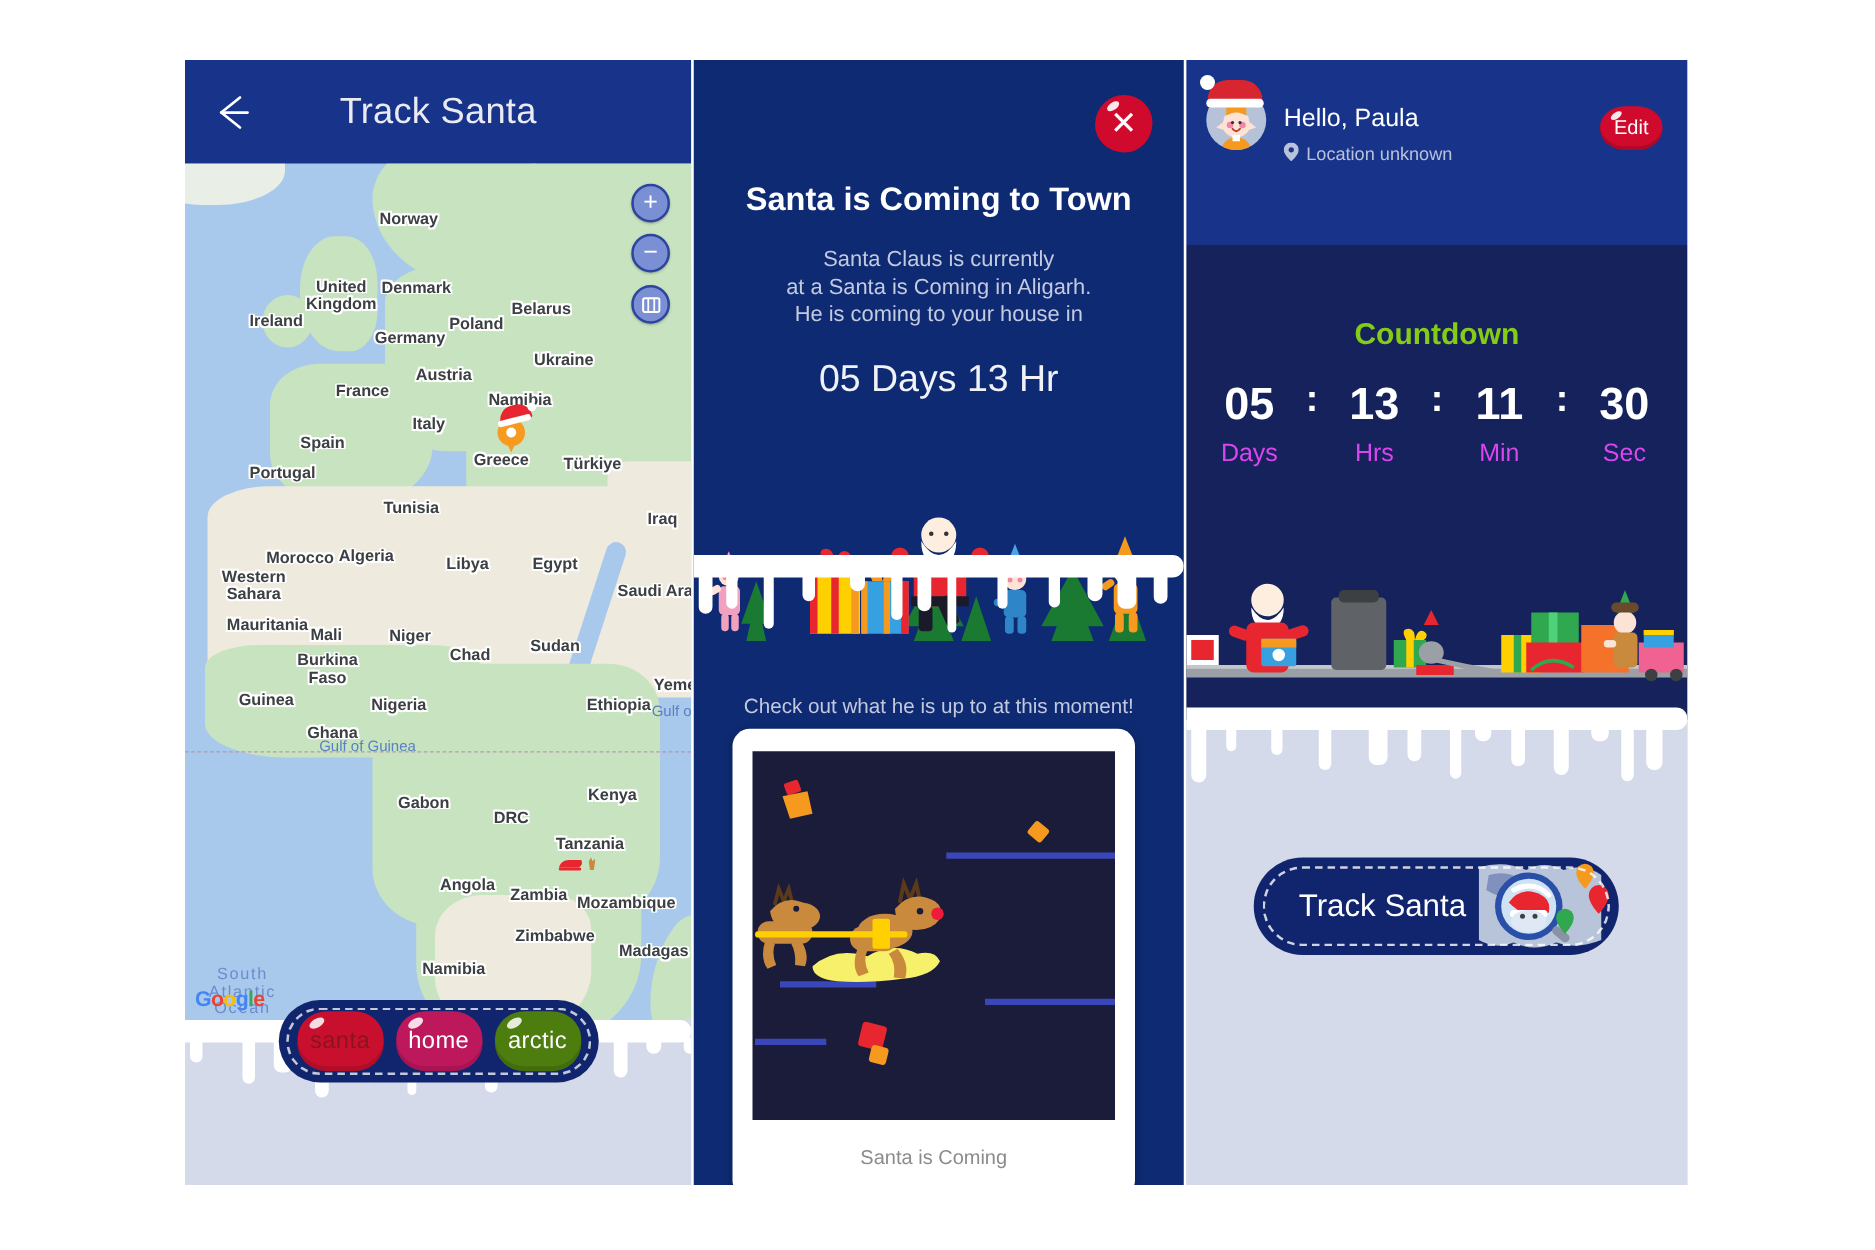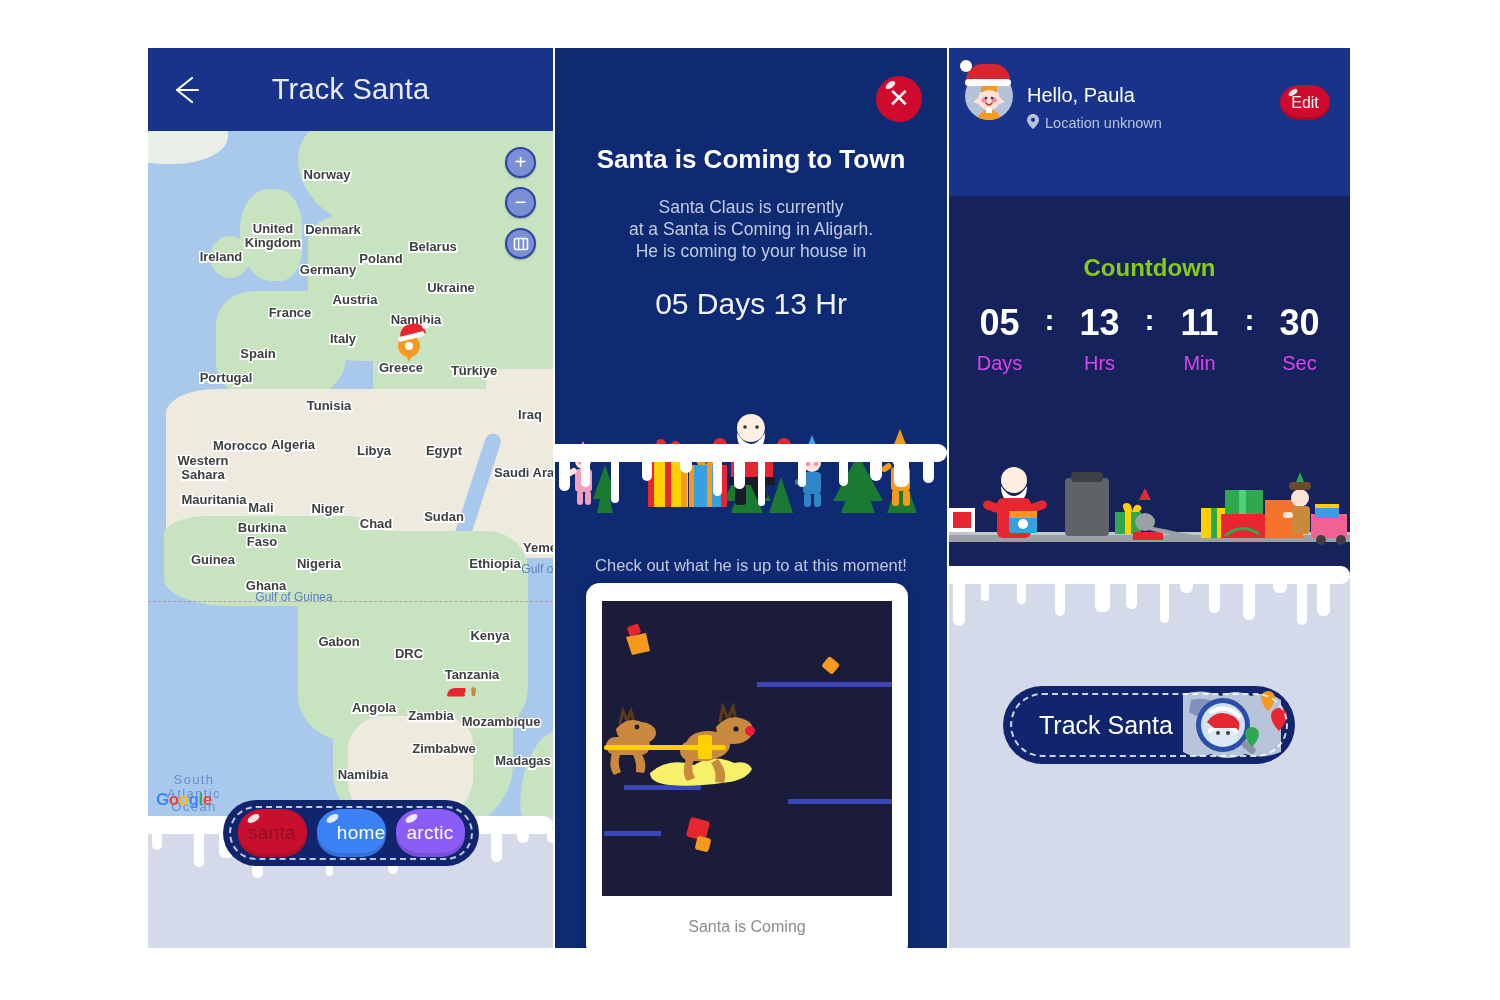--- a/index.html
+++ b/index.html
@@ -222,22 +222,22 @@
   }
   .jelly .shine {
     position: absolute; left: 9px; top: 6px;
     width: 13px; height: 7px;
     background: rgba(255,255,255,.85);
     border-radius: 50%;
     transform: rotate(-30deg);
   }
   #btn-santa  { background:#c8102e; }
   #btn-santa .lbl { color:#8e1220; }
-  #btn-home   { background:#3b82f6;justify-content:flex-end; }
-  #btn-arctic { background:#8b5cf6; }
+  #btn-home   { background:#be185d; }
+  #btn-arctic { background:#4d7c0f; }
   .jelly .lbl { position: relative; z-index: 3; font-weight: 400; letter-spacing:.3px;}
 
   
   .close-btn {
     position: absolute;
     right: 25px; top: 28px;
     width: 46px; height: 46px;
     border-radius: 50% 50% 48% 52% / 52% 48% 52% 48%;
     background: #cf0a2c;
     display: flex; align-items: center; justify-content: center;

